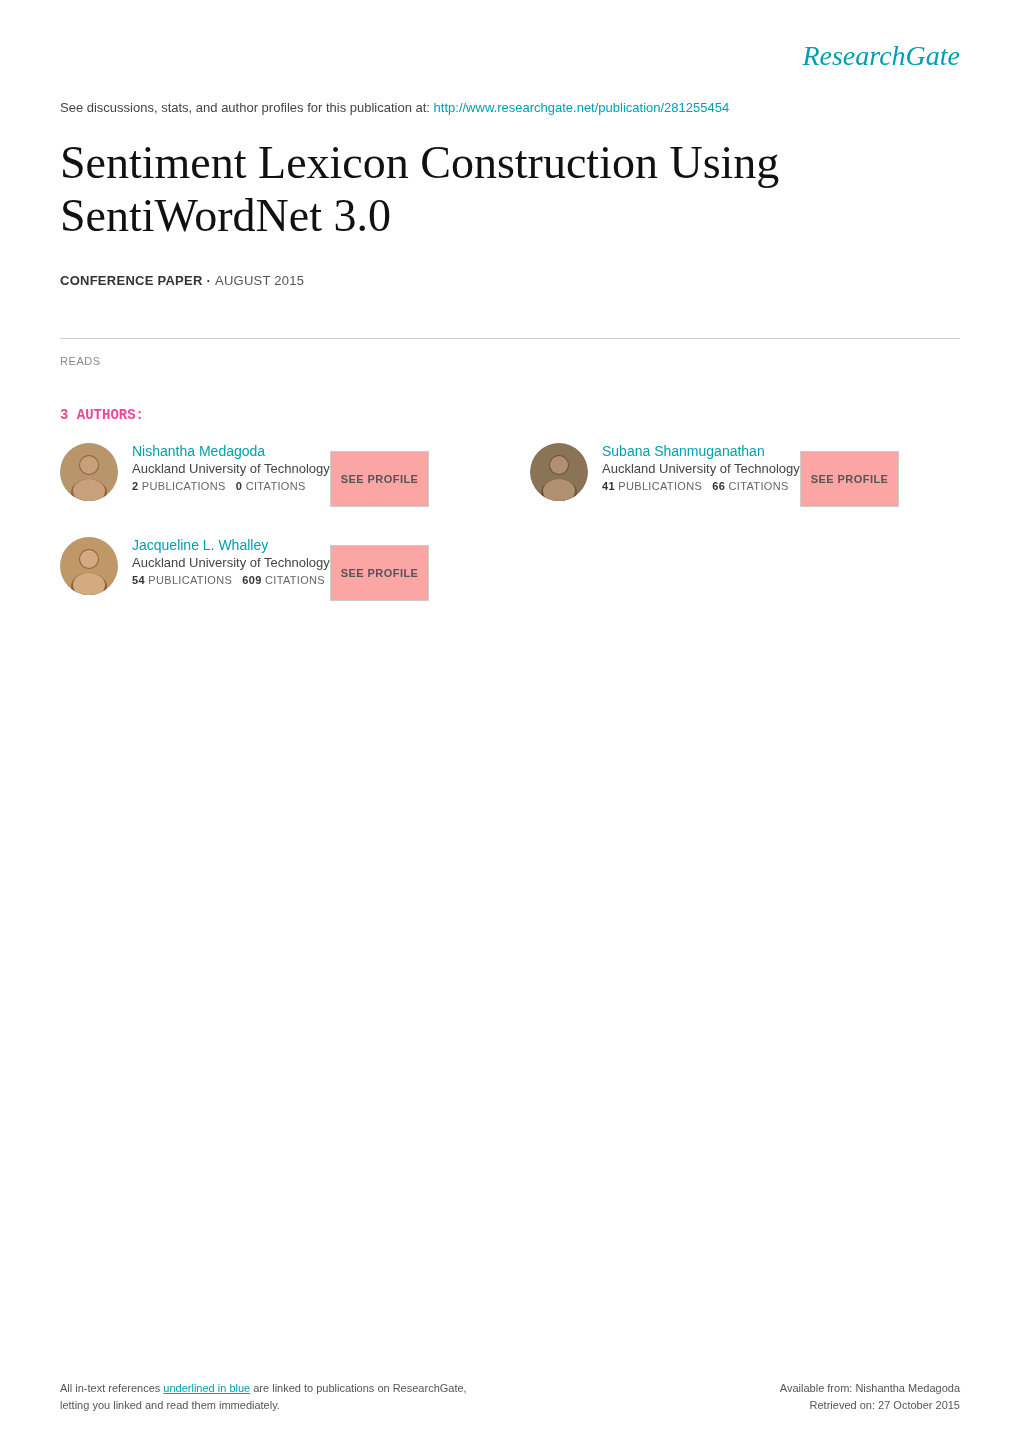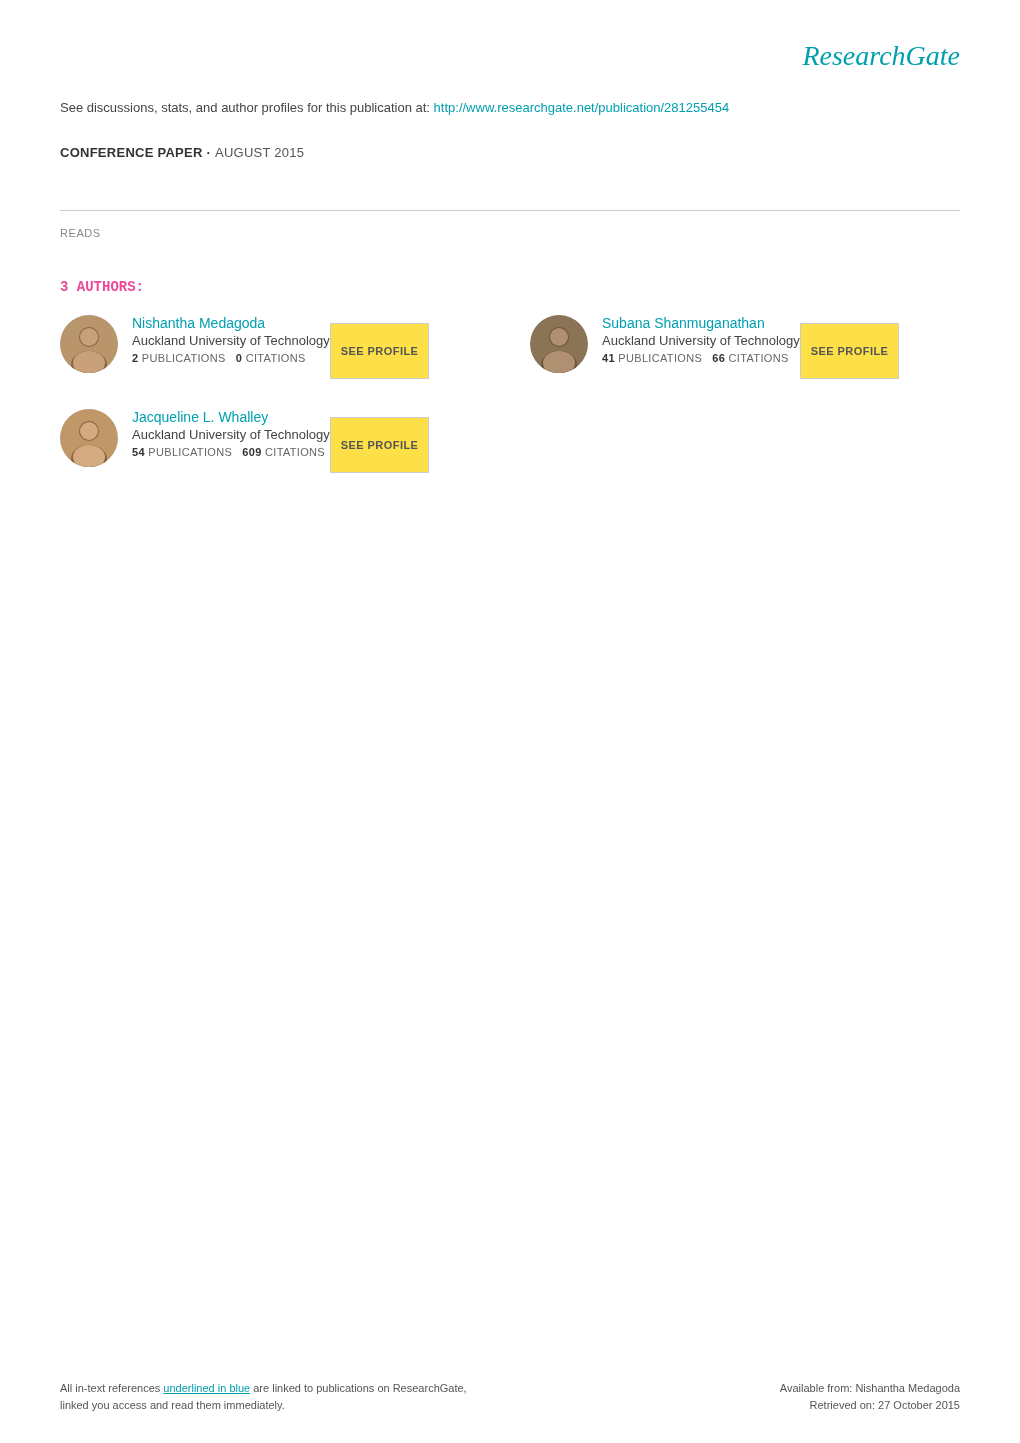--- a/index.html
+++ b/index.html
@@ -162,21 +162,21 @@
       display: inline-block;
       margin-top: 8px;
       padding: 5px 10px;
       border: 1px solid #ccc;
       font-family: Arial, sans-serif;
       font-size: 11px;
       font-weight: 600;
       color: #555;
       letter-spacing: 0.04em;
       cursor: pointer;
-      background: #fde047;
+      background: #fca5a5;
       text-transform: uppercase;
       width: fit-content;
     }
 
     
     .author-card-third {
       grid-column: 1;
     }
 
     
@@ -208,20 +208,21 @@
 
   <div class="header">
     <span class="brand">ResearchGate</span>
   </div>
 
   <div class="discussion-line">
     <span>See discussions, stats, and author profiles for this publication at: </span>
     <a>http://www.researchgate.net/publication/281255454</a>
   </div>
 
+  <h1 class="paper-title">Sentiment Lexicon Construction Using SentiWordNet 3.0</h1>
 
   <div class="paper-meta">
     <span class="meta-type">CONFERENCE PAPER</span>
     <span> · </span>
     <span class="meta-date">AUGUST 2015</span>
   </div>
 
   <hr class="divider">
 
   <div class="reads-section">
@@ -306,19 +307,19 @@
       </div>
       <button class="see-profile-btn">SEE PROFILE</button>
     </div>
 
   </div>
 </div>
 
 <div class="footer">
   <div class="footer-left">
     <span>All in-text references </span><span class="footer-underline">underlined in blue</span><span> are linked to publications on ResearchGate,</span><br>
-    <span>linked you access and read them immediately.</span>
+    <span>letting you linked and read them immediately.</span>
   </div>
   <div class="footer-right">
     <span>Available from: Nishantha Medagoda</span><br>
     <span>Retrieved on: 27 October 2015</span>
   </div>
 </div>
 
 </body></html>

